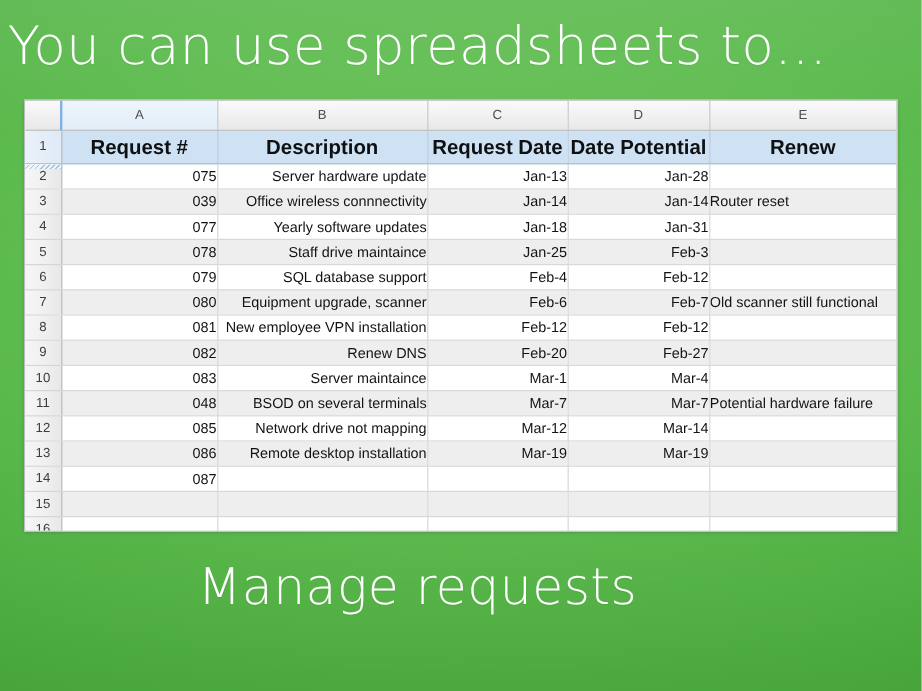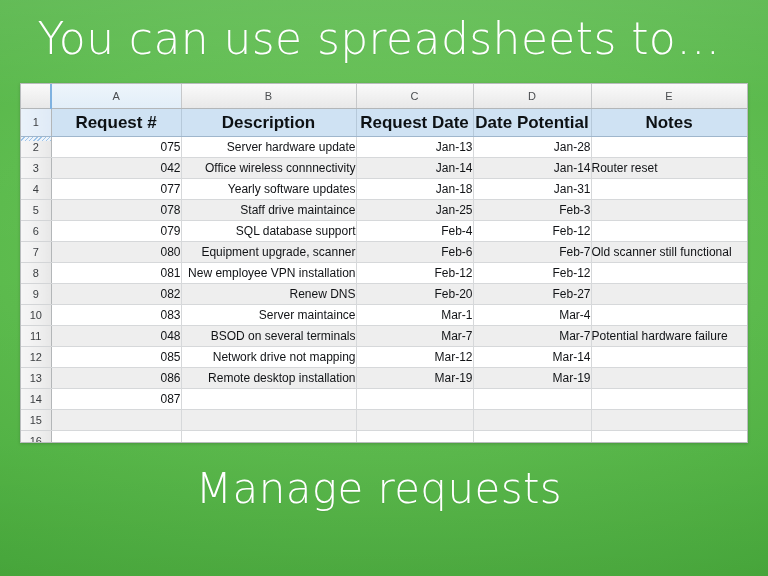--- a/index.html
+++ b/index.html
@@ -47,21 +47,20 @@
     left: 0;
     width: 696px;
     text-align: center;
     color: #ffffff;
     font-family: "DejaVu Sans", sans-serif;
     font-weight: 300;
     letter-spacing: 0.4px;
     white-space: nowrap;
     z-index: 3;
     text-shadow: 0 1px 1px rgba(0,0,0,0.06);
-    margin-left: 31px;
   }
   #title-top {
     top: 8px;
     font-size: 44px;
     line-height: 62px;
   }
   #title-bottom {
     top: 458px;
     font-size: 42px;
     line-height: 62px;
@@ -216,33 +215,33 @@
             <td>C</td>
             <td>D</td>
             <td>E</td>
           </tr>
           <tr class="headrow">
             <td class="rownum sel-row">1</td>
             <td class="cell txt-r">Request #</td>
             <td class="cell txt-r">Description</td>
             <td class="cell txt-r">Request Date</td>
             <td class="cell txt-r">Date Potential</td>
-            <td class="cell txt-l">Notes</td>
+            <td class="cell txt-l">Renew</td>
           </tr>
           <tr>
             <td class="rownum hatch-top">2</td>
             <td class="cell num">075</td>
             <td class="cell txt-r">Server hardware update</td>
             <td class="cell txt-r">Jan-13</td>
             <td class="cell txt-r">Jan-28</td>
             <td class="cell txt-l"></td>
           </tr>
           <tr class="band">
             <td class="rownum">3</td>
-            <td class="cell num">042</td>
+            <td class="cell num">039</td>
             <td class="cell txt-r">Office wireless connnectivity</td>
             <td class="cell txt-r">Jan-14</td>
             <td class="cell txt-r">Jan-14</td>
             <td class="cell txt-l">Router reset</td>
           </tr>
           <tr>
             <td class="rownum">4</td>
             <td class="cell num">077</td>
             <td class="cell txt-r">Yearly software updates</td>
             <td class="cell txt-r">Jan-18</td>

